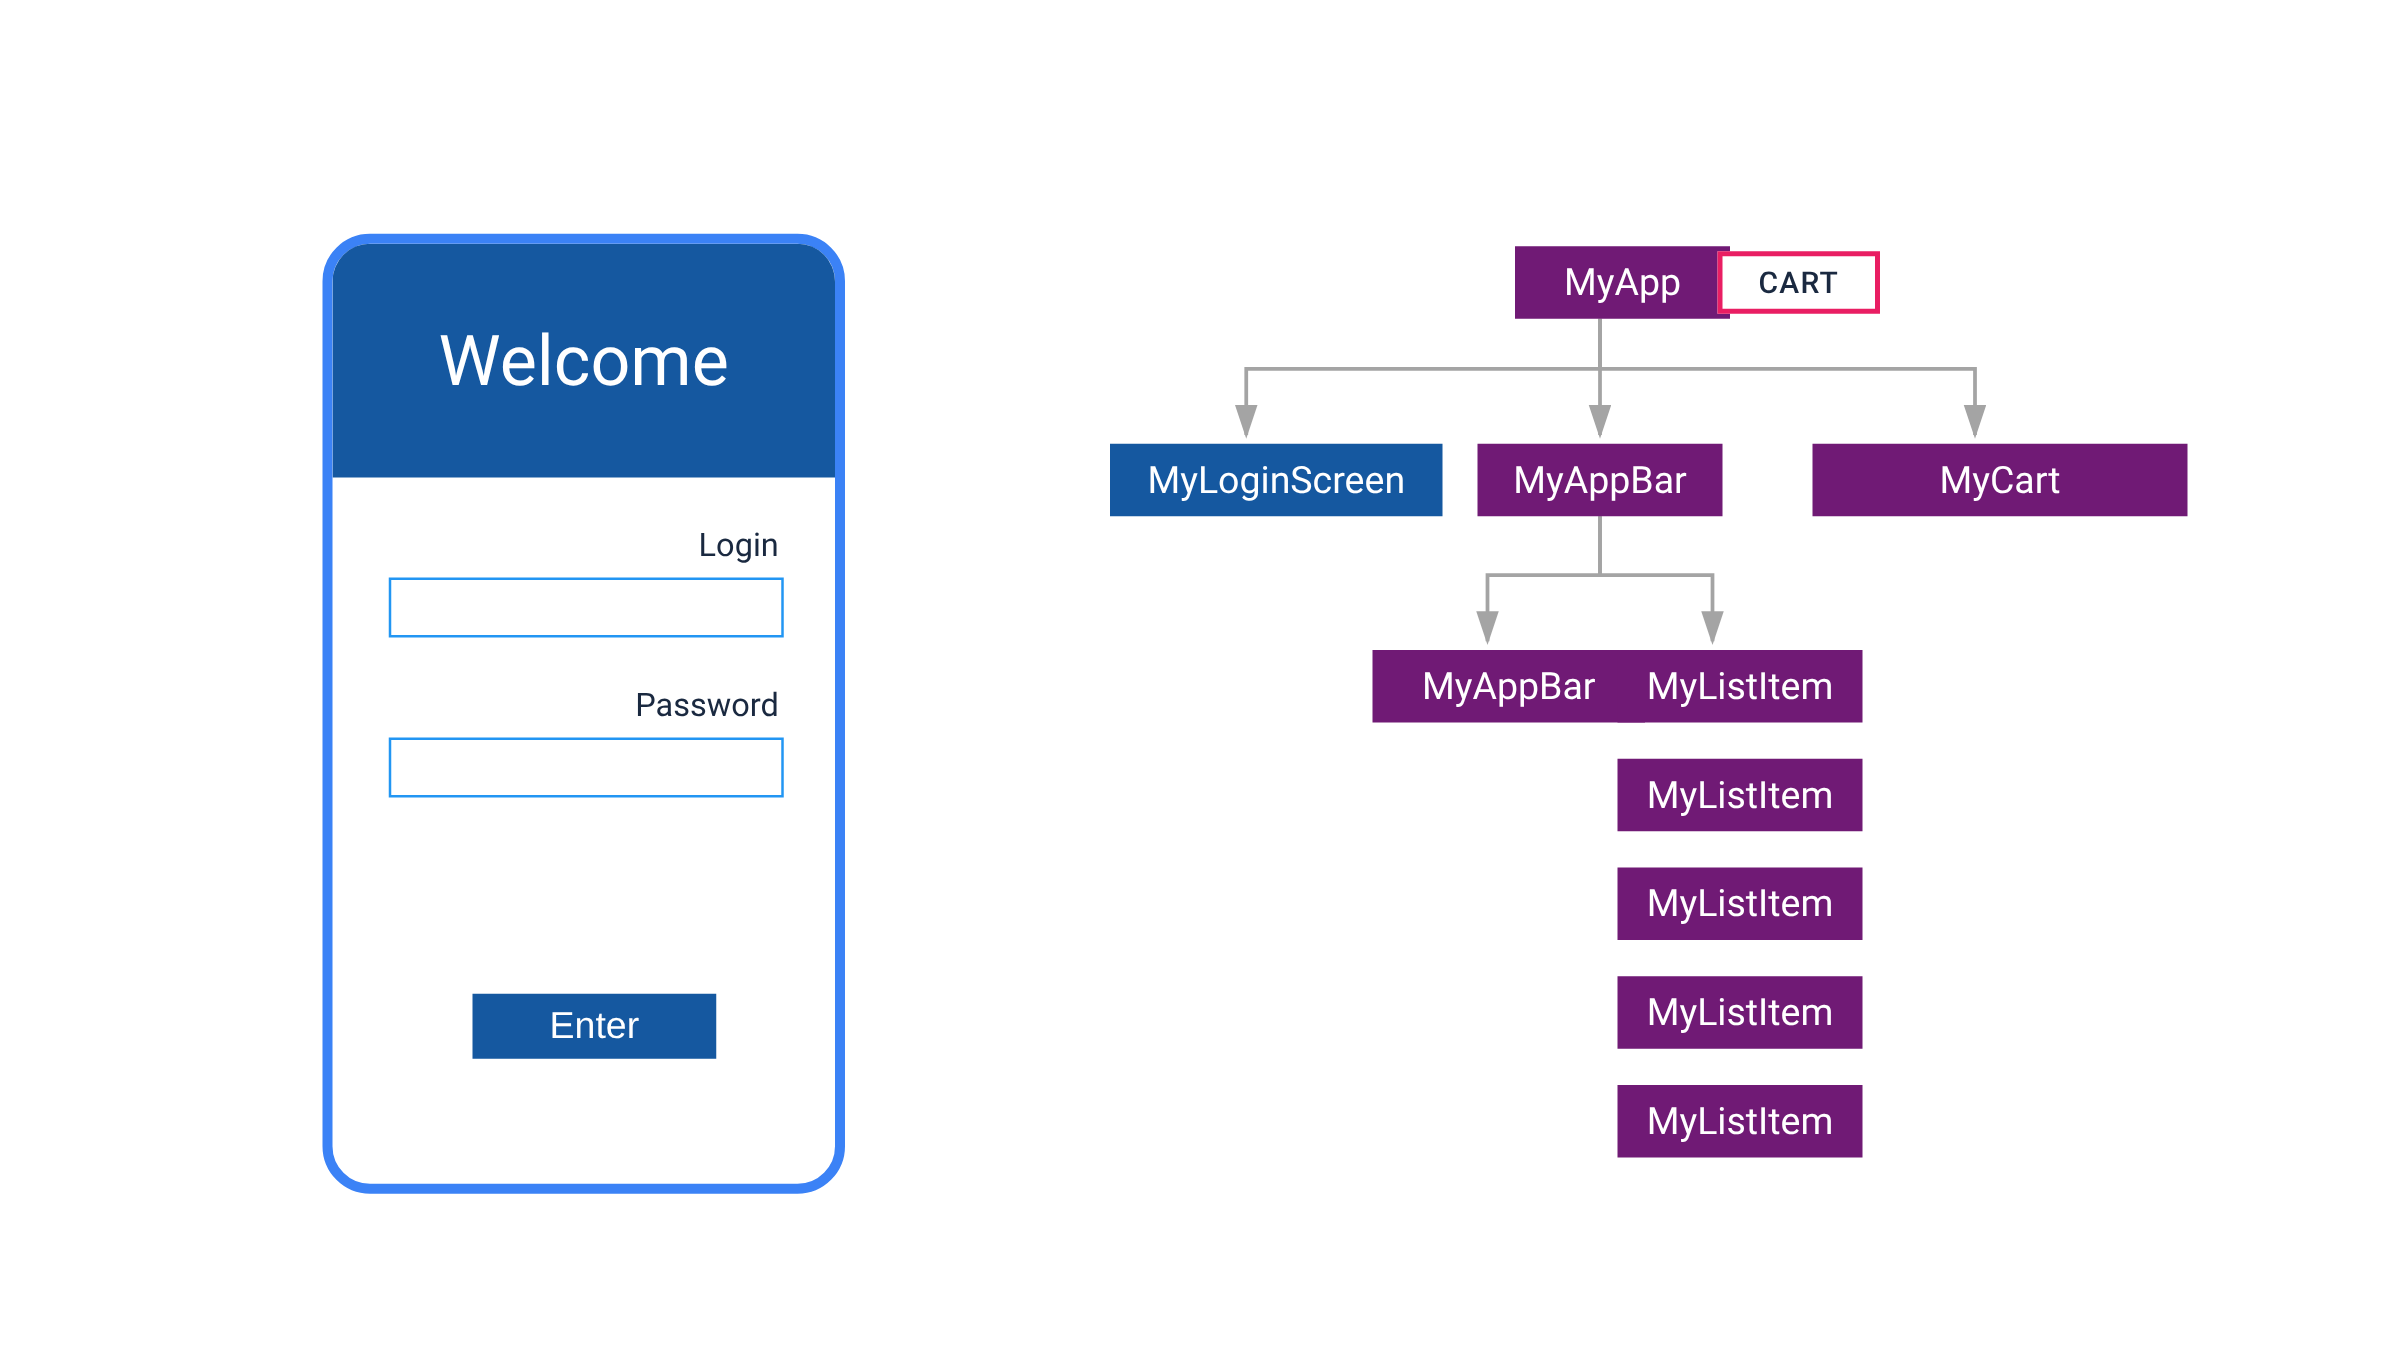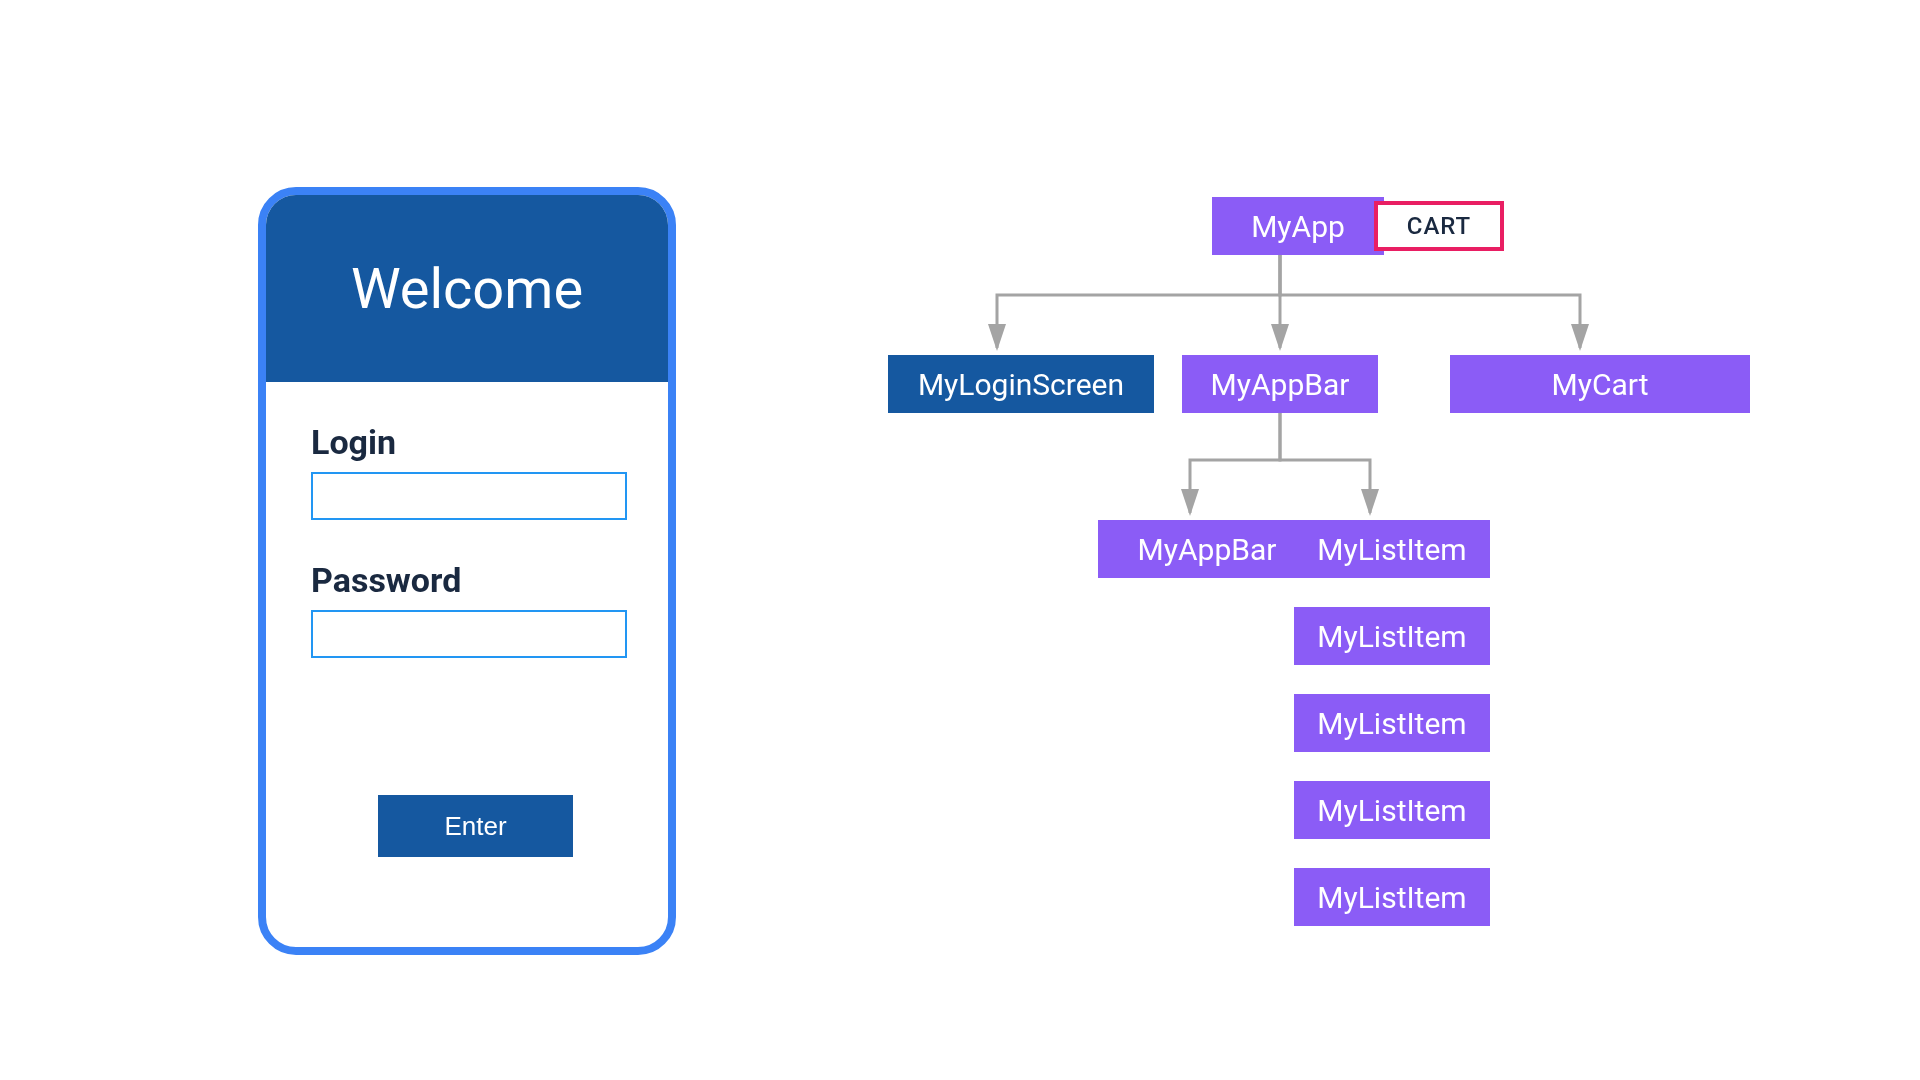--- a/index.html
+++ b/index.html
@@ -34,64 +34,65 @@
     .phone-header-title {
       color: #ffffff;
       font-size: 56px;
       font-weight: 400;
     }
     .phone-body {
       padding: 40px 45px 0 45px;
     }
     .field-label {
       color: #1a2940;
-      font-size: 34px;
-      font-weight: 700;
+      font-size: 26px;
+      font-weight: 400;
       margin-bottom: 10px;
+      text-align: right;
     }
     .field-input {
       width: 316px;
       height: 48px;
       border: 2px solid #2296f3;
       background: #ffffff;
       margin-bottom: 40px;
       font-size: 20px;
       padding: 0 8px;
     }
     .enter-btn {
       position: absolute;
       left: 112px;
       top: 600px;
       width: 195px;
-      height: 62px;
+      height: 52px;
       background: #1558a0;
       color: #ffffff;
       border: none;
-      font-size: 26px;
+      font-size: 30px;
       font-weight: 400;
       cursor: pointer;
     }
 
     
     .tree {
       position: absolute;
       left: 850px;
       top: 190px;
       width: 920px;
       height: 770px;
     }
     .node {
       position: absolute;
       display: flex;
       align-items: center;
       justify-content: center;
       font-size: 30px;
       font-weight: 400;
       color: #ffffff;
-      background: #8b5cf6;
+      background: #701a75;
       height: 58px;
       padding: 0 18px;
       white-space: nowrap;
     }
     .node.blue { background: #1558a0; }
     .cart-tag {
       position: absolute;
       border: 4px solid #e91e63;
       background: #ffffff;
       color: #1a2940;

